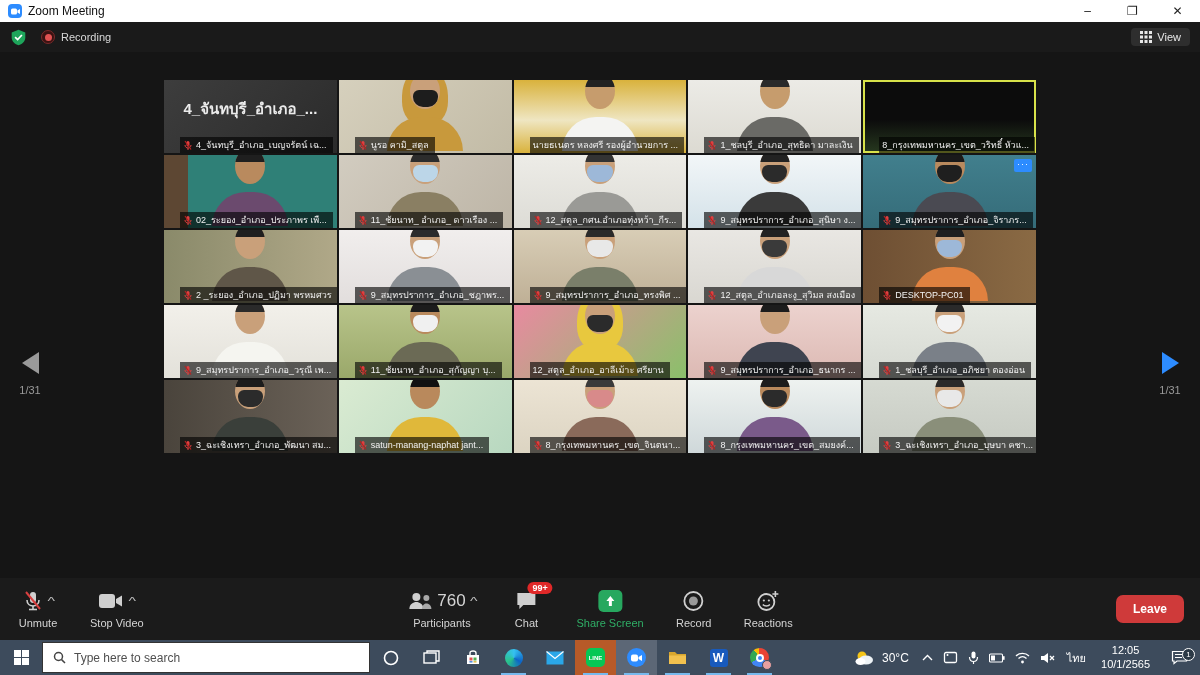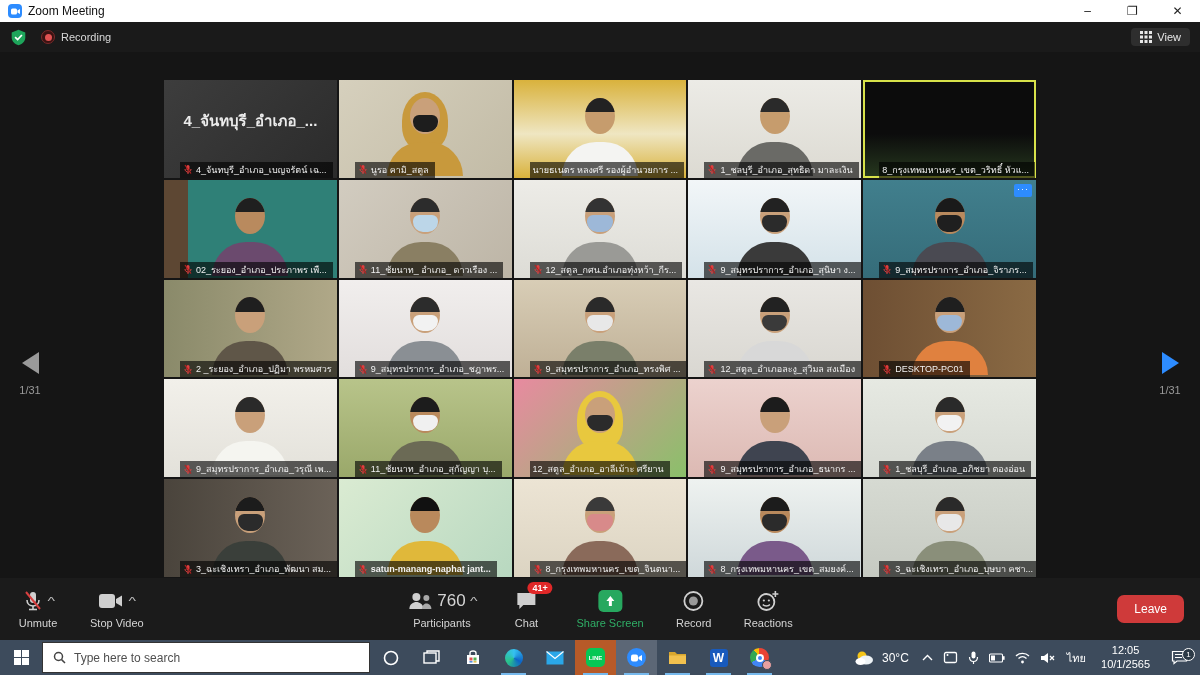--- a/index.html
+++ b/index.html
@@ -23,21 +23,21 @@
   .recwrap { display:flex; align-items:center; margin-left:14px; gap:6px; }
   .recdot { width:14px; height:14px; border-radius:50%; background:#3a1212; border:1px solid #7a2a2a;
     display:flex; align-items:center; justify-content:center; }
   .recdot i { width:7px; height:7px; border-radius:50%; background:#e05252; display:block; }
   .reclabel { color:#d8d8d8; font-size:11px; }
   .viewbtn { margin-left:auto; margin-right:10px; background:#2e2e2e; border-radius:4px;
     padding:3px 9px; display:flex; align-items:center; gap:5px; color:#e8e8e8; font-size:11px; }
 
   
   .main { flex:1 1 auto; position:relative; background:#151515; }
-  .grid { position:absolute; left:164px; top:28px; width:872px; height:497px;
+  .grid { position:absolute; left:164px; top:28px; width:872px; height:373px;
     display:grid; grid-template-columns:repeat(5,1fr); grid-template-rows:repeat(5,1fr); gap:2px; }
   .tile { position:relative; overflow:hidden; background:#333; }
   .tile.active { outline:2px solid #d8e24a; outline-offset:-2px; }
   .bigtext { position:absolute; inset:0 8px 16px 8px; display:flex; align-items:center; justify-content:center;
     color:#ececec; font-size:15px; font-weight:bold; text-align:center; }
   .namebar { position:absolute; left:16px; bottom:0; max-width:calc(100% - 2px); height:16px;
     background:rgba(0,0,0,.62); display:flex; align-items:center; gap:3px; padding:0 6px 0 3px;
     color:#f2f2f2; font-size:9px; white-space:nowrap; overflow:hidden; }
   .morebtn { position:absolute; top:4px; right:4px; width:18px; height:13px; background:#2D8CFF;
     border-radius:2px; color:#fff; font-size:9px; line-height:11px; text-align:center; letter-spacing:1px; }
@@ -67,21 +67,21 @@
   .chev { color:#bdbdbd; font-size:10px; transform:scaleX(1.6); margin-left:2px; }
   .leftgrp { display:flex; margin-left:6px; gap:10px; }
   .ctrgrp { position:absolute; left:50%; transform:translateX(-50%); display:flex; gap:8px; align-items:center; }
   .badge { position:absolute; top:-7px; left:55%; background:#e02828; color:#fff; font-size:9px;
     font-weight:bold; border-radius:8px; padding:1px 5px; }
   .sharebox { width:24px; height:22px; background:#27a85f; border-radius:5px; display:flex;
     align-items:center; justify-content:center; }
   .tbtn.green { color:#2fae66; }
   .cnt { font-size:17px; color:#d4d4d4; }
   .leave { margin-left:auto; margin-right:16px; background:#cf3a3a; color:#fff; font-size:12px;
-    font-weight:normal; padding:7px 17px; border-radius:7px; border:none; }
+    font-weight:bold; padding:7px 17px; border-radius:7px; border:none; }
 
   
   .taskbar { height:35px; background:#3d4b5c; flex:0 0 35px; display:flex; align-items:stretch; color:#fff; }
   .tb-start { width:42px; display:flex; align-items:center; justify-content:center; }
   .winlogo { display:grid; grid-template-columns:7px 7px; grid-template-rows:7px 7px; gap:1px; }
   .winlogo i { background:#fff; display:block; }
   .searchbox { width:328px; background:#fff; border:1px solid #333; margin:2px 0; display:flex;
     align-items:center; gap:8px; padding:0 10px; }
   .searchbox .ph { color:#4f4f4f; font-size:12px; }
   .tb-ic { width:41px; display:flex; align-items:center; justify-content:center; position:relative; }
@@ -488,21 +488,21 @@
           <div class="namebar">
             <svg width="10" height="11" viewBox="0 0 20 22">
               <rect x="7" y="2" width="6" height="11" rx="3" fill="#e04040"></rect>
               <path d="M4 10 C4 14 7 16 10 16 C13 16 16 14 16 10" stroke="#e04040" stroke-width="2" fill="none"></path>
               <line x1="10" y1="16" x2="10" y2="20" stroke="#e04040" stroke-width="2"></line>
               <line x1="4" y1="2" x2="16" y2="19" stroke="#b82020" stroke-width="2.4"></line>
             </svg>
             <span>3_ฉะเชิงเทรา_อำเภอ_พัฒนา สม...</span>
           </div>
         </div>
-        <div class="tile" style="background: linear-gradient(135deg, rgb(218, 235, 210), rgb(184, 216, 192)); font-weight: bold;">
+        <div class="tile" style="background: linear-gradient(135deg, rgb(218, 235, 210), rgb(184, 216, 192));">
           <div class="person">
             <div class="p-head" style="background:#b9895c">
               <div class="p-hair" style="background:#111111"></div>
             </div>
             <div class="p-body" style="background:#e0b83a"></div>
           </div>
           <div class="namebar">
             <svg width="10" height="11" viewBox="0 0 20 22">
               <rect x="7" y="2" width="6" height="11" rx="3" fill="#e04040"></rect>
               <path d="M4 10 C4 14 7 16 10 16 C13 16 16 14 16 10" stroke="#e04040" stroke-width="2" fill="none"></path>
@@ -612,21 +612,21 @@
             <span class="cnt">760</span>
         <span class="chev">^</span>
           </span>
         <span>Participants</span>
       </div>
       <div class="tbtn">
         <span class="ic" style="position:relative;">
           <svg width="22" height="20" viewBox="0 0 22 20">
             <path d="M2 2 H20 V14 H8 L4 18 V14 H2 Z" fill="#cfcfcf"></path>
           </svg>
-          <span class="badge">41+</span>
+          <span class="badge">99+</span>
         </span>
         <span>Chat</span>
       </div>
       <div class="tbtn green">
         <span class="ic">
             <span class="sharebox">
           <svg width="12" height="12" viewBox="0 0 12 12">
                 <path d="M6 1 L10 6 H7.5 V11 H4.5 V6 H2 Z" fill="#fff"></path>
               </svg>
         </span>

